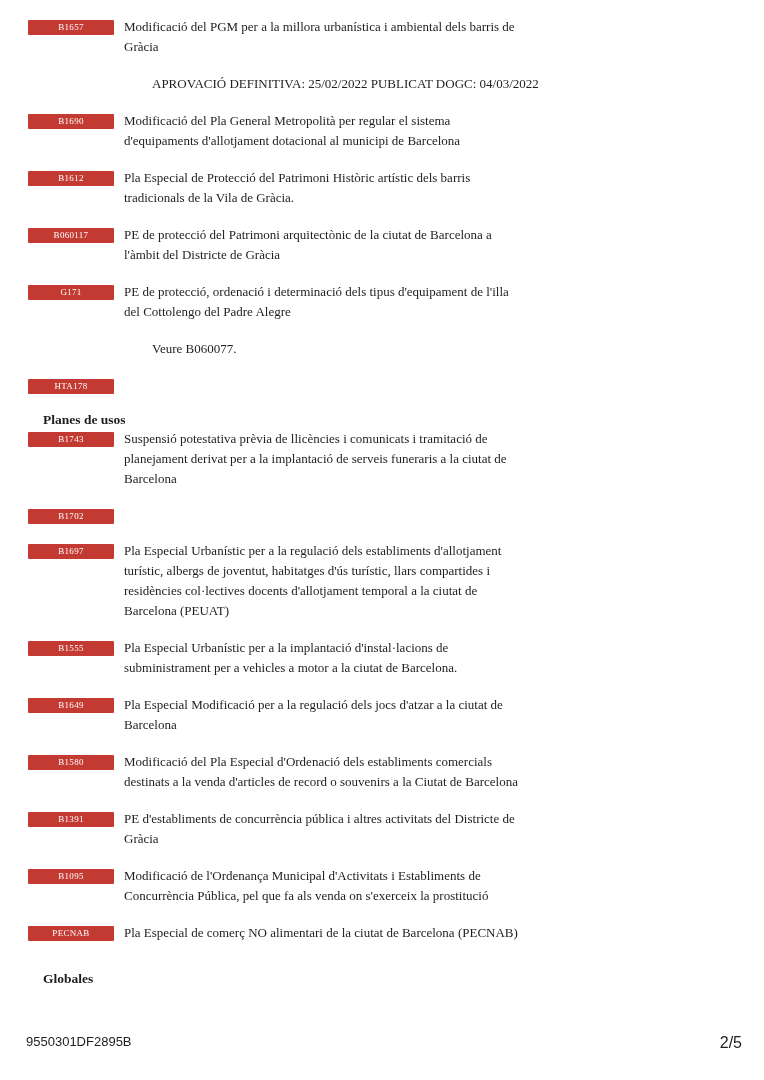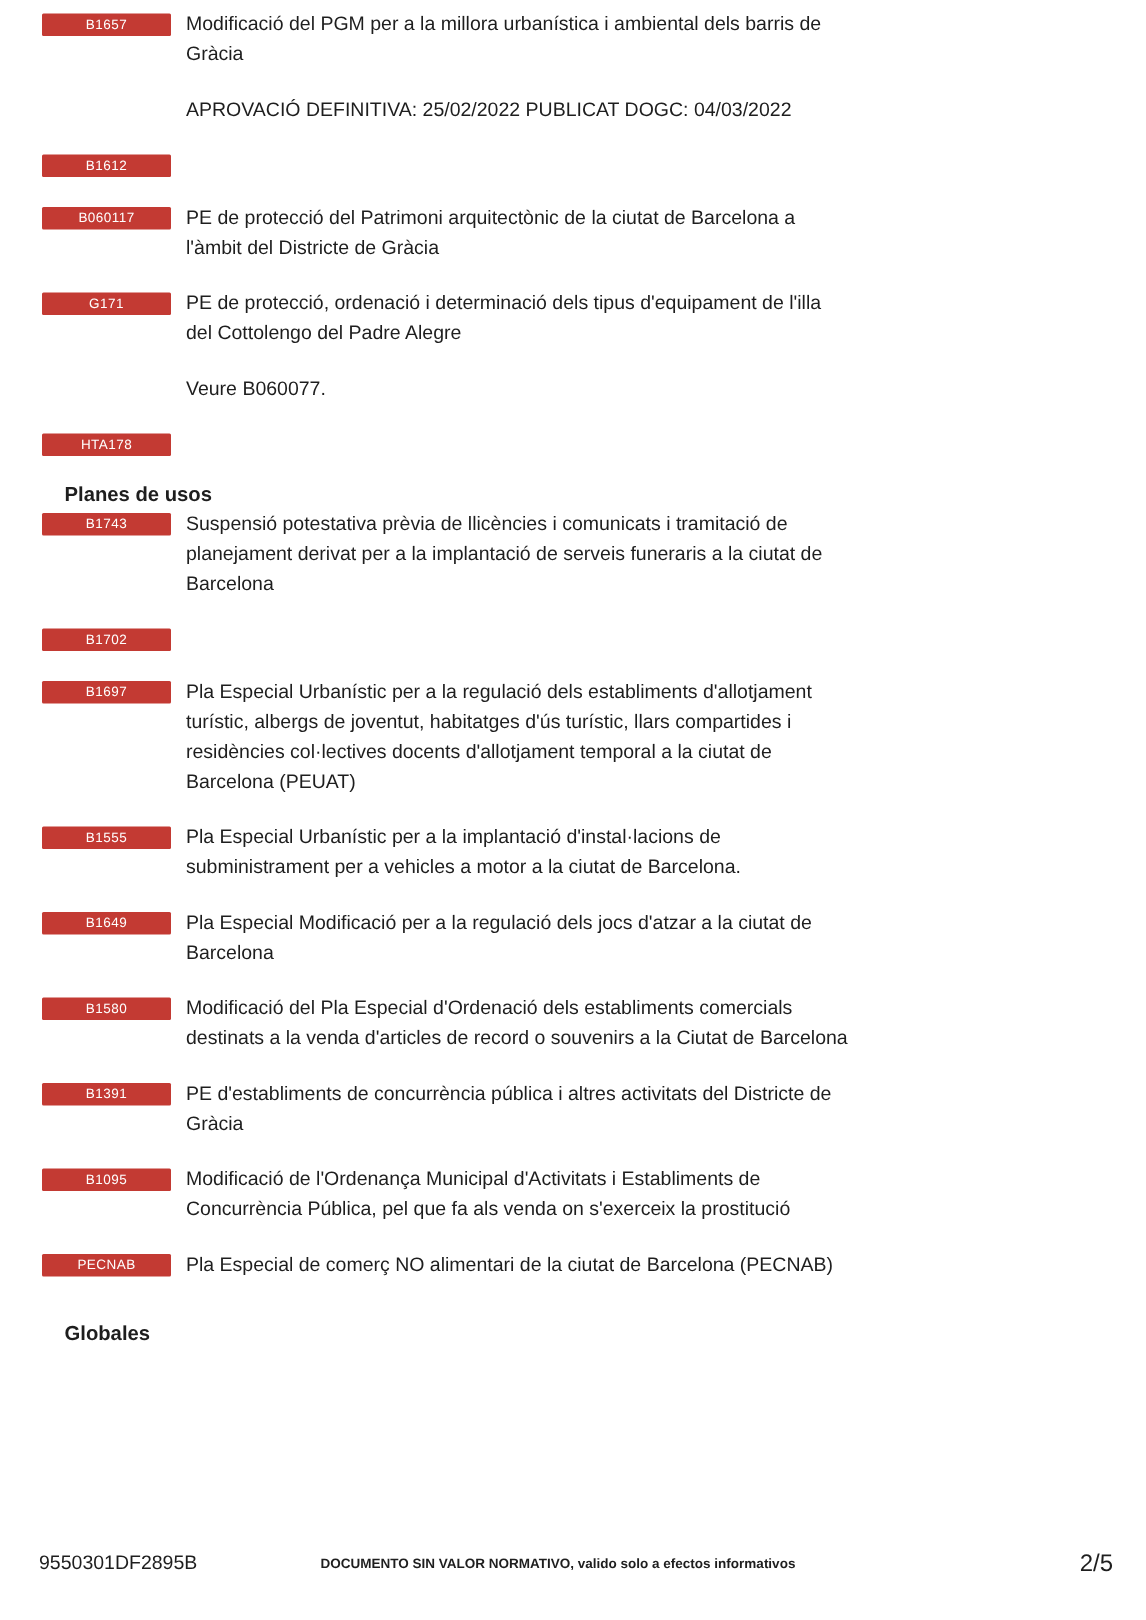--- a/index.html
+++ b/index.html
@@ -5,21 +5,21 @@
   html, body { margin: 0; padding: 0; background: #ffffff; }
   .page {
     position: relative;
     width: 764px;
     height: 1080px;
     background: #ffffff;
     overflow: hidden;
     font-family: "Liberation Sans", "DejaVu Sans", sans-serif;
     color: #1e1e1e;
   }
-  .content { padding-top: 6px; }
+  .content { padding-top: 17px; font-family: Liberation Serif, serif; }
   .item {
     display: flex;
     align-items: flex-start;
     margin: 0 30px 17px 28px;
   }
   .badge {
     flex: 0 0 86px;
     width: 86px;
     height: 15px;
     margin-top: 3px;
@@ -31,21 +31,21 @@
     letter-spacing: 0.3px;
     border-radius: 1px;
     cursor: pointer;
   }
   .item-body { flex: 1; margin-left: 10px; }
   .text {
     font-size: 13px;
     line-height: 20px;
     white-space: pre-line;
   }
-  .note { margin-top: 17px; }
+  .note { margin-top: 17px; margin-left: 28px; }
   .section-title {
     font-weight: bold;
     font-size: 13.5px;
     line-height: 18px;
     margin: 0 30px 0 43px;
   }
   .gap-before { margin-top: 10px; }
   .globales-title { margin-top: 27px; }
   .footer {
     position: absolute;
@@ -84,23 +84,34 @@
 
     <div class="item">
       <div class="badge">B1657</div>
       <div class="item-body">
         <div class="text">Modificació del PGM per a la millora urbanística i ambiental dels barris de
 Gràcia</div>
         <div class="text note">APROVACIÓ DEFINITIVA: 25/02/2022 PUBLICAT DOGC: 04/03/2022</div>
       </div>
     </div>
 
+    <div class="item">
+      <div class="badge">B1690</div>
+      <div class="item-body">
+        <div class="text">Modificació del Pla General Metropolità per regular el sistema
+d'equipaments d'allotjament dotacional al municipi de Barcelona</div>
+      </div>
+    </div>
 
     <div class="item">
       <div class="badge">B1612</div>
+      <div class="item-body">
+        <div class="text">Pla Especial de Protecció del Patrimoni Històric artístic dels barris
+tradicionals de la Vila de Gràcia.</div>
+      </div>
     </div>
 
     <div class="item">
       <div class="badge">B060117</div>
       <div class="item-body">
         <div class="text">PE de protecció del Patrimoni arquitectònic de la ciutat de Barcelona a
 l'àmbit del Districte de Gràcia</div>
       </div>
     </div>
 
@@ -188,16 +199,15 @@
         <div class="text">Pla Especial de comerç NO alimentari de la ciutat de Barcelona (PECNAB)</div>
       </div>
     </div>
 
     <div class="section-title globales-title">Globales</div>
 
   </div>
 
   <div class="footer">
     <span class="footer-code">9550301DF2895B</span>
-    <span class="footer-disclaimer">DOCUMENTO SIN VALOR NORMATIVO, valido solo a efectos informativos</span>
     <span class="footer-page">2/5</span>
   </div>
 </div>
 
 </body></html>

